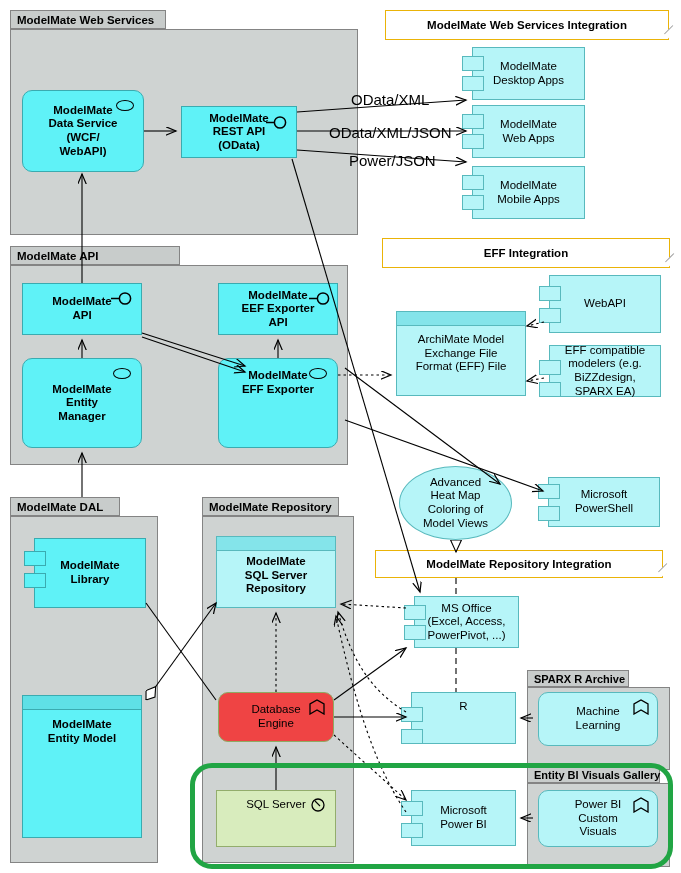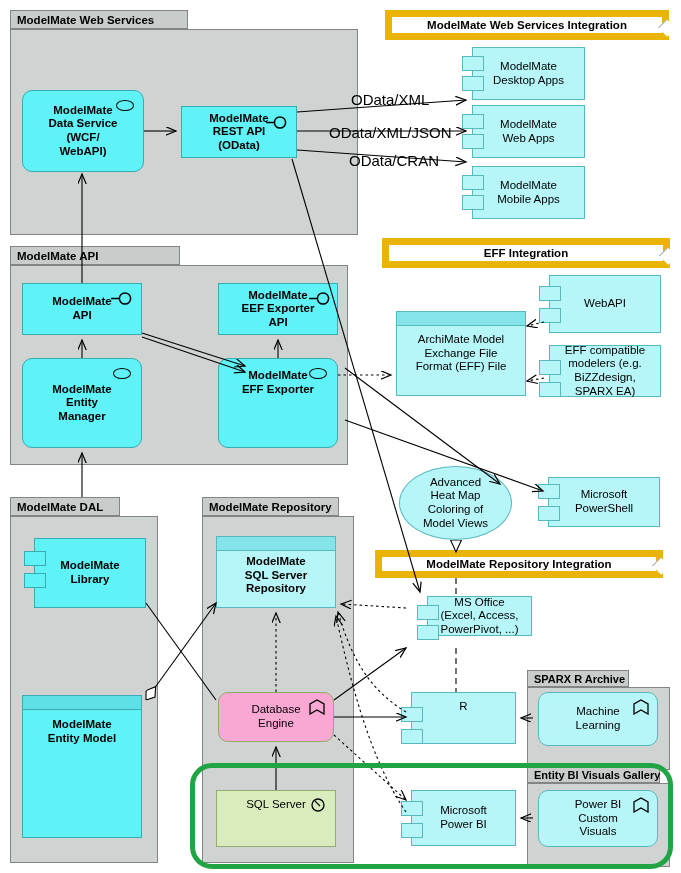--- a/index.html
+++ b/index.html
@@ -7,34 +7,34 @@
   #canvas{position:relative;width:681px;height:873px;overflow:hidden;background:#ffffff;}
 
   
   .pkg{position:absolute;}
   .pkg-tab{position:absolute;left:0;top:0;height:19px;background:#c8cccb;border:1px solid #848484;
            box-sizing:border-box;display:flex;align-items:center;padding:0 6px;
            font-size:11.5px;font-weight:bold;color:#000;white-space:nowrap;}
   .pkg-body{position:absolute;left:0;background:#cfd3d2;border:1px solid #848484;box-sizing:border-box;}
 
   
-  .grp{position:absolute;background:#ffffff;border:7px solid #eab308;box-sizing:border-box;
+  .grp{position:absolute;background:#ffffff;border:1px solid #eab308;box-sizing:border-box;
        display:flex;align-items:center;justify-content:center;
        font-size:11.5px;font-weight:bold;color:#000;white-space:nowrap;}
   .grp::after{content:"";position:absolute;right:-1px;bottom:-1px;width:12px;height:12px;
               background:#ffffff;border-left:1px solid #9b9b9b;
               transform:rotate(45deg) translate(5px,-1px);transform-origin:bottom right;}
 
   
   .node{position:absolute;box-sizing:border-box;display:flex;flex-direction:column;
         align-items:center;justify-content:center;text-align:center;
         font-size:11.5px;color:#000;line-height:1.18;z-index:5;}
   .cyan{background:#5ff2f7;border:1px solid #3aabb0;}
   .cyanlite{background:#b6f5f8;border:1px solid #58b9bd;}
-  .green{background:#f9a8d4;border:1px solid #8faa63;}
+  .green{background:#ef4444;border:1px solid #8faa63;}
   .greenlite{background:#d8ecbd;border:1px solid #93ad6c;}
   .bold{font-weight:bold;}
   .rnd{border-radius:10px;}
 
   
   .cmp-tab{position:absolute;left:-11px;width:22px;height:15px;background:#b6f5f8;
            border:1px solid #58b9bd;box-sizing:border-box;}
   .cmp-tab.t1{top:14px;}
   .cmp-tab.t2{top:38px;}
 
@@ -73,21 +73,21 @@
       <marker id="arrHollowTri" markerWidth="14" markerHeight="14" refX="10" refY="5" orient="auto">
         <path d="M0,0 L10,5 L0,10 Z" fill="#fff" stroke="#000" stroke-width="1"></path>
       </marker>
       <marker id="diaHollow" markerWidth="16" markerHeight="12" refX="1" refY="5" orient="auto">
         <path d="M0,5 L6,0 L13,5 L6,10 Z" fill="#fff" stroke="#000" stroke-width="1"></path>
       </marker>
     </defs>
   </svg>
 
   <div class="pkg" style="left:10px;top:10px;">
-    <div class="pkg-tab" style="width:178px;">
+    <div class="pkg-tab" style="width:156px;">
         <span>ModelMate Web Services</span>
       </div>
     <div class="pkg-body" style="top:19px;width:348px;height:206px;"></div>
   </div>
 
   <div class="pkg" style="left:10px;top:246px;">
     <div class="pkg-tab" style="width:170px;">
         <span>ModelMate API</span>
       </div>
     <div class="pkg-body" style="top:19px;width:338px;height:200px;"></div>
@@ -277,21 +277,21 @@
   <div class="node greenlite" style="left:216px;top:790px;width:120px;height:57px;justify-content:flex-start;padding-top:7px;">
     <span style="white-space:pre-line;">SQL Server</span>
     <span class="ico" style="right:10px;top:7px;width:14px;height:14px;">
       <svg width="14" height="14" viewBox="0 0 14 14">
           <circle cx="7" cy="7" r="6" fill="none" stroke="#000" stroke-width="1.3"></circle>
           <path d="M4,3 L9,8" stroke="#000" stroke-width="1.1" fill="none"></path>
         </svg>
     </span>
   </div>
 
-  <div class="node cyanlite" style="left:427px;top:596px;width:105px;height:40px;">
+  <div class="node cyanlite" style="left:414px;top:596px;width:105px;height:52px;">
     <span style="white-space:pre-line;">MS Office
 (Excel, Access,
 PowerPivot, ...)</span>
     <span class="cmp-tab" style="top:8px;"></span>
     <span class="cmp-tab" style="top:28px;"></span>
   </div>
 
   <div class="node cyanlite" style="left:411px;top:692px;width:105px;height:52px;justify-content:flex-start;padding-top:7px;">
     <span style="white-space:pre-line;">R</span>
     <span class="cmp-tab" style="top:14px;"></span>
@@ -321,21 +321,21 @@
 Visuals</span>
     <span class="ico" style="right:8px;top:6px;width:16px;height:16px;">
       <svg width="16" height="16" viewBox="0 0 16 16">
           <path d="M1,15 L1,5 L8,1 L15,5 L15,15 L8,11 Z" fill="none" stroke="#000" stroke-width="1.3"></path>
         </svg>
     </span>
   </div>
 
   <span class="elabel" style="left:351px;top:91px;">OData/XML</span>
   <span class="elabel" style="left:329px;top:124px;">OData/XML/JSON</span>
-  <span class="elabel" style="left:349px;top:152px;">OData/CRAN</span>
+  <span class="elabel" style="left:349px;top:152px;">Power/JSON</span>
 
   <svg id="wires">
     <defs>
       <marker id="a1" markerWidth="12" markerHeight="12" refX="9.5" refY="4" orient="auto">
         <path d="M0,0 L9.5,4 L0,8" fill="none" stroke="#000" stroke-width="1.1"></path>
       </marker>
       <marker id="a2" markerWidth="12" markerHeight="12" refX="9.5" refY="4" orient="auto">
         <path d="M0,0 L9.5,4 L0,8" fill="none" stroke="#000" stroke-width="1.1"></path>
       </marker>
       <marker id="tri" markerWidth="14" markerHeight="14" refX="11" refY="5" orient="auto">

